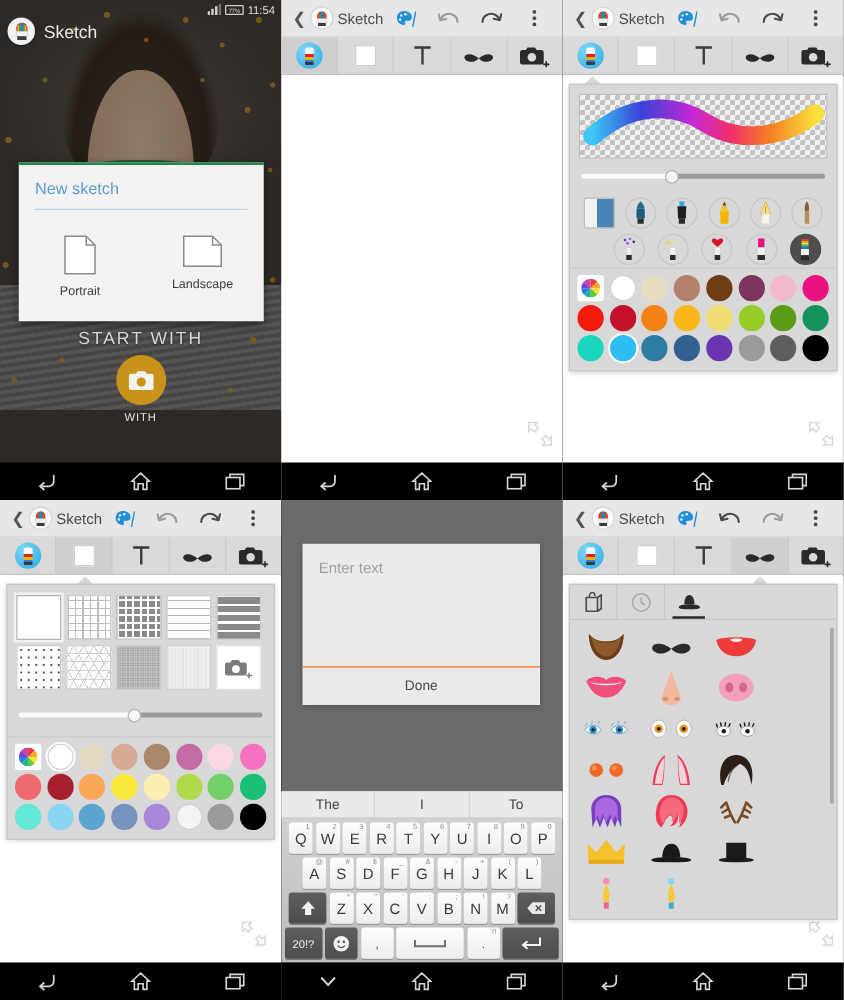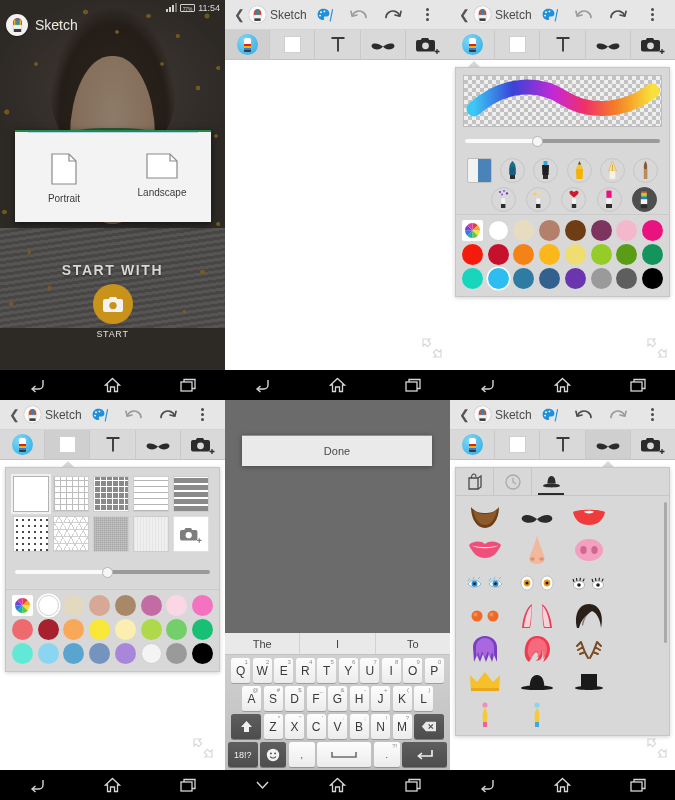--- a/index.html
+++ b/index.html
@@ -82,21 +82,21 @@
   .dialog { position:absolute; left:15px; top:130px; width:196px; background:#f3f3f3;
             box-shadow:0 2px 7px rgba(0,0,0,.55); z-index:7; }
   .dialog-accent { height:2px; background:#1f8a4c; }
   .dialog-title { color:#5b9bd5; font-size:13px; padding:11px 13px 9px; }
   .dialog-sep { height:1px; background:#b7d4ec; margin:0 13px; }
   .dialog-body { display:flex; padding:20px 0 18px; }
   .orient { flex:1; display:flex; flex-direction:column; align-items:center; gap:8px; cursor:pointer; }
   .orient span { font-size:10px; color:#3b3b3b; }
 
   .startwith { position:absolute; top:262px; width:100%; text-align:center;
-     color:#d8d8d8; font-size:14px; letter-spacing:1.6px; z-index:5; font-weight:bold;
+     color:#d8d8d8; font-size:14px; letter-spacing:1.6px; z-index:5; font-weight:normal;
      text-shadow:0 1px 2px rgba(0,0,0,.5); }
   .startrow { position:absolute; top:284px; width:100%; display:flex; z-index:5; }
   .startcell { flex:1; display:flex; flex-direction:column; align-items:center; gap:5px; cursor:pointer; }
   .circ { width:40px; height:40px; border-radius:50%; display:flex; align-items:center; justify-content:center; }
   .circ.photo { background:#c8921b; }
   .circ.draw  { background:#137a45; }
   .startcell span { font-size:9px; color:#e0e0e0; letter-spacing:.7px; }
 
   
   .editor { position:absolute; inset:0; background:#fff; }
@@ -247,20 +247,21 @@
           <path d="M5.4 .4 L7.6 .4 L7.6 7 L5.4 7Z" fill="#2a7be4" opacity=".85"></path>
           <rect x="2" y="7" width="9" height="4" fill="#f0f0f0" stroke="#bbb" stroke-width=".4"></rect>
           <rect x="2.8" y="11" width="7.4" height="3" fill="#3b3b3b"></rect>
         </svg>
       </div>
       <span class="app-title">Sketch</span>
     </div>
 
     <div class="dialog">
       <div class="dialog-accent"></div>
+      <div class="dialog-title">New sketch</div>
       <div class="dialog-sep"></div>
       <div class="dialog-body">
         <div class="orient">
           <svg width="26" height="32" viewBox="0 0 26 32">
             <path d="M1 1 L18 1 L25 8 L25 31 L1 31 Z" fill="#fff" stroke="#8a8a8a" stroke-width="1.2"></path>
             <path d="M18 1 L18 8 L25 8" fill="none" stroke="#8a8a8a" stroke-width="1.2"></path>
           </svg>
           <span>Portrait</span>
         </div>
         <div class="orient">
@@ -275,21 +276,21 @@
 
     <div class="startwith">START WITH</div>
     <div class="startrow">
       <div class="startcell">
         <div class="circ photo">
           <svg width="20" height="17" viewBox="0 0 20 17">
               <path d="M7 1 L13 1 L14.3 3 L18 3 A2 2 0 0 1 20 5 L20 14 A2 2 0 0 1 18 16 L2 16 A2 2 0 0 1 0 14 L0 5 A2 2 0 0 1 2 3 L5.7 3 Z" fill="#f2f2f2"></path>
               <circle cx="10" cy="9.6" r="3.7" fill="#c8921b"></circle>
             </svg>
         </div>
-        <span>START</span>
+        <span>WITH</span>
       </div>
     </div>
 
     <div class="navbar">
       <span>
           <svg width="17" height="15" viewBox="0 0 17 15">
             <path d="M14 2 L14 7 A4 4 0 0 1 10 11 L4 11" fill="none" stroke="#d6d6d6" stroke-width="1.4"></path>
             <path d="M6.5 8 L3 11 L6.5 14" fill="none" stroke="#d6d6d6" stroke-width="1.4"></path>
           </svg>
         </span>
@@ -892,20 +893,21 @@
       <div class="ti">
         <svg width="14" height="17" viewBox="0 0 14 17">
             <path d="M1.5 3.5 L12.5 3.5 L11.4 16 L2.6 16Z" fill="none" stroke="#2b2b2b" stroke-width="1.3"></path>
             <path d="M.5 3 L13.5 3 M5 3 L5 1.2 L9 1.2 L9 3" fill="none" stroke="#2b2b2b" stroke-width="1.3"></path>
             <path d="M5 6 L5 13 M9 6 L9 13" stroke="#2b2b2b" stroke-width="1.1"></path>
           </svg>
       </div>
     </div>
 
     <div class="textcard">
+      <div class="textarea">Enter text</div>
       <div class="textdone">Done</div>
     </div>
 
     <div class="kb">
       <div class="kbsug">
         <div>The</div>
         <div>I</div>
         <div>To</div>
       </div>
 
@@ -1027,21 +1029,21 @@
           </div>
         <div class="key dark w30">
           <svg width="16" height="11" viewBox="0 0 16 11">
               <path d="M5 .8 L15 .8 L15 10.2 L5 10.2 L.8 5.5Z" fill="#e8e8e8"></path>
               <path d="M7.6 3.4 L12 7.6 M12 3.4 L7.6 7.6" stroke="#4d4d4d" stroke-width="1.2"></path>
             </svg>
         </div>
       </div>
 
       <div class="krow">
-        <div class="key dark w30 small">18!?</div>
+        <div class="key dark w30 small">20!?</div>
         <div class="key dark w26">
           <svg width="14" height="14" viewBox="0 0 14 14">
               <circle cx="7" cy="7" r="6.2" fill="#f2f2f2"></circle>
               <circle cx="4.9" cy="5.4" r=".95" fill="#4d4d4d"></circle>
               <circle cx="9.1" cy="5.4" r=".95" fill="#4d4d4d"></circle>
               <path d="M4.2 8.4 C5.4 10.6 8.6 10.6 9.8 8.4" fill="none" stroke="#4d4d4d" stroke-width="1.1"></path>
             </svg>
         </div>
         <div class="key w26 small">,</div>
         <div class="key sp">

